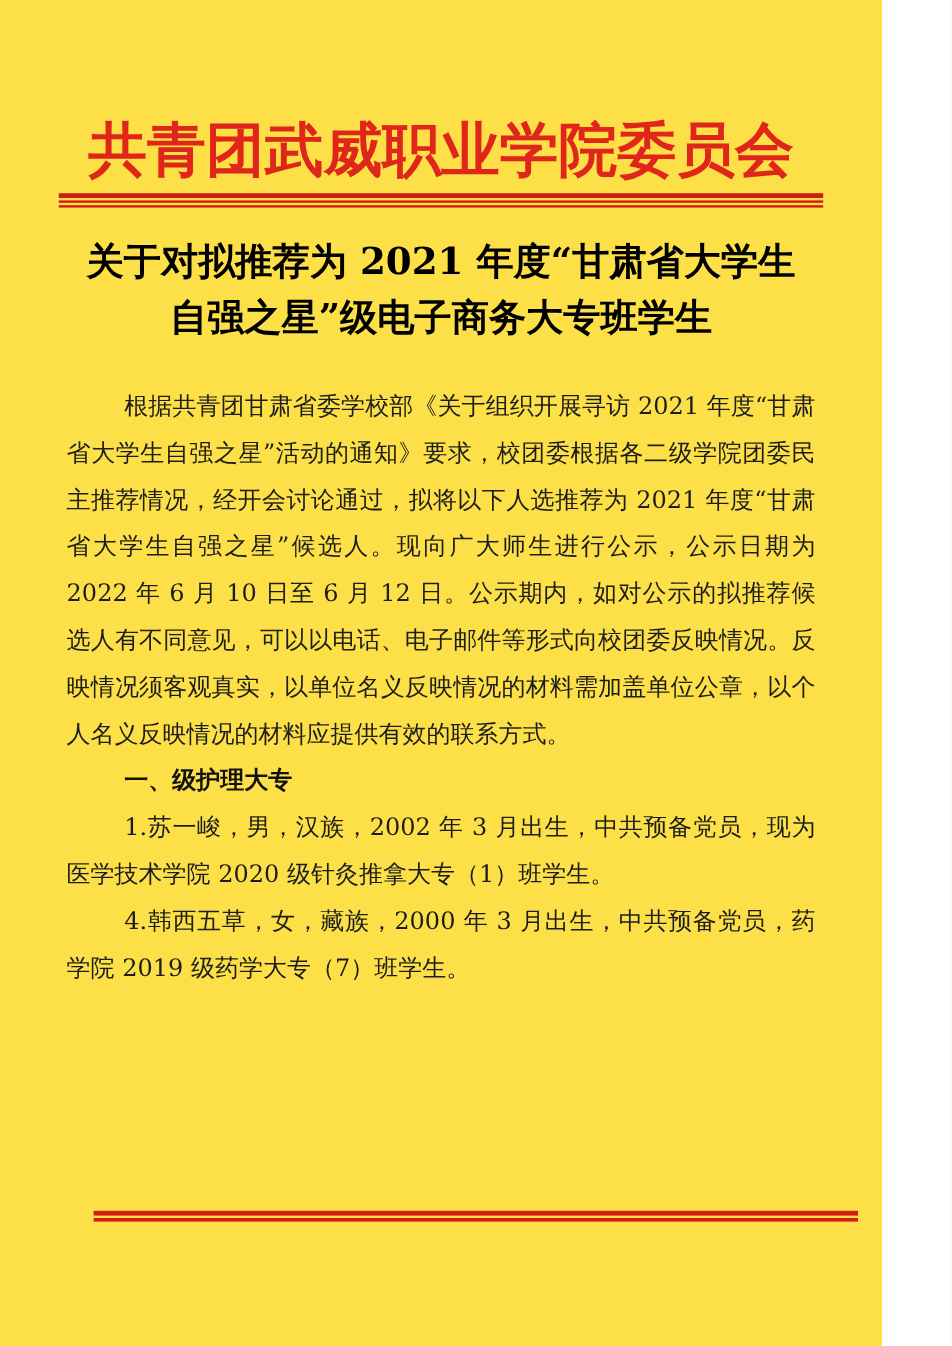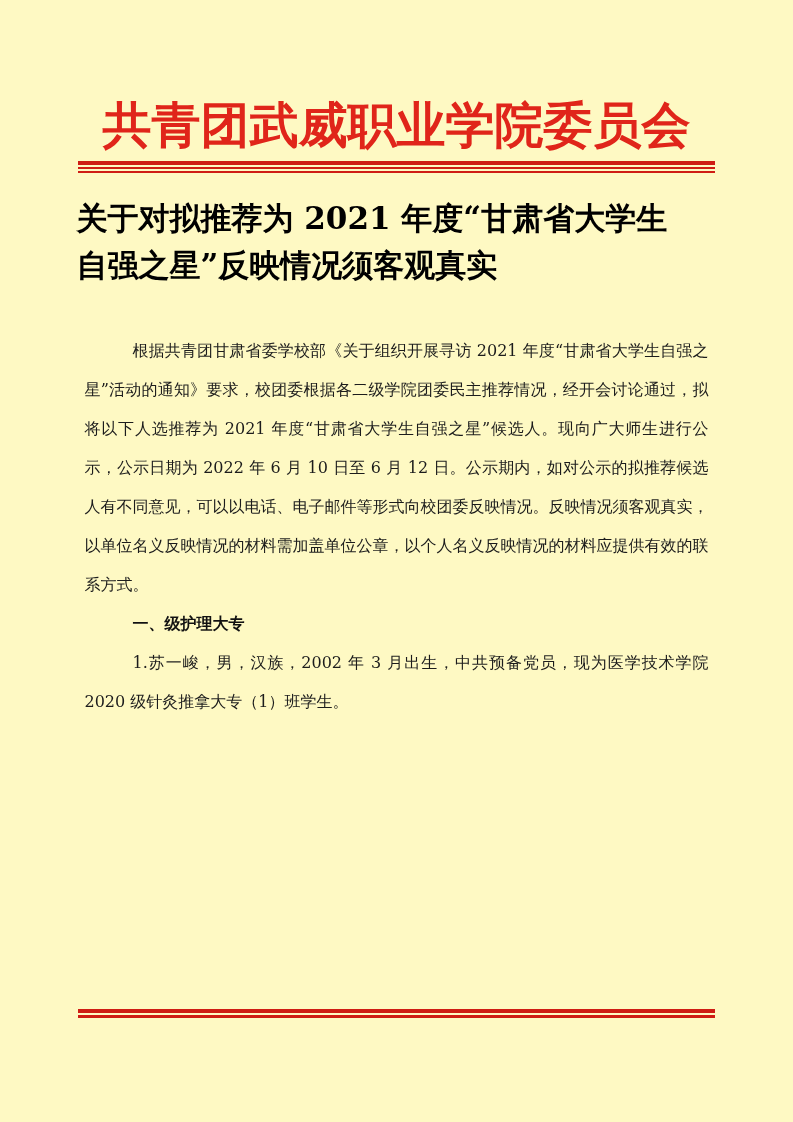--- a/index.html
+++ b/index.html
@@ -2,23 +2,23 @@
 <html><head>
 <meta charset="utf-8">
 <style>
   html, body {
     margin: 0;
     padding: 0;
     background: #ffffff;
   }
   .page {
     position: relative;
-    width: 793px;
+    width: 735px;
     height: 1122px;
-    background: #fef9c3;
+    background: #fde047;
     overflow: hidden;
     font-family: "DejaVu Serif", "Liberation Serif", serif;
   }
   
   .org-name {
     margin: 96px auto 0;
     width: 640px;
     text-align: center;
     font-size: 49px;
     line-height: 58px;
@@ -37,31 +37,31 @@
   }
   .header-rule .rule-thin {
     height: 2px;
     background: #cf1d14;
     margin-top: 2px;
   }
   
   .doc-title {
     margin: 22px auto 0;
     width: 640px;
-    text-align: left;
+    text-align: center;
     font-size: 31px;
     line-height: 47px;
     font-weight: bold;
     color: #000000;
   }
   
   .doc-body {
     width: 624px;
-    margin: 42px auto 0;
-    font-size: 16px;
+    margin: 30px auto 0;
+    font-size: 20px;
     line-height: 39px;
     color: #1c1c1c;
     text-align: justify;
   }
   .doc-body p {
     margin: 0;
     padding: 0;
     text-indent: 48px;
   }
   .section-heading {
@@ -93,27 +93,28 @@
   <div class="org-name">共青团武威职业学院委员会</div>
 
   <div class="header-rule">
     <div class="rule-thick"></div>
     <div class="rule-thin"></div>
     <div class="rule-thin"></div>
   </div>
 
   <div class="doc-title">
     <div>关于对拟推荐为 2021 年度“甘肃省大学生</div>
-    <div>自强之星”反映情况须客观真实</div>
+    <div>自强之星”级电子商务大专班学生</div>
   </div>
 
   <div class="doc-body">
     <p>根据共青团甘肃省委学校部《关于组织开展寻访 2021 年度“甘肃省大学生自强之星”活动的通知》要求，校团委根据各二级学院团委民主推荐情况，经开会讨论通过，拟将以下人选推荐为 2021 年度“甘肃省大学生自强之星”候选人。现向广大师生进行公示，公示日期为 2022 年 6 月 10 日至 6 月 12 日。公示期内，如对公示的拟推荐候选人有不同意见，可以以电话、电子邮件等形式向校团委反映情况。反映情况须客观真实，以单位名义反映情况的材料需加盖单位公章，以个人名义反映情况的材料应提供有效的联系方式。</p>
     <p class="section-heading">一、级护理大专</p>
     <p>1.苏一峻，男，汉族，2002 年 3 月出生，中共预备党员，现为医学技术学院 2020 级针灸推拿大专（1）班学生。</p>
+    <p>4.韩西五草，女，藏族，2000 年 3 月出生，中共预备党员，药学院 2019 级药学大专（7）班学生。</p>
   </div>
 
   <div class="footer-rule">
     <div class="rule-thick"></div>
     <div class="rule-thin"></div>
   </div>
 
 </div>
 
 </body></html>

